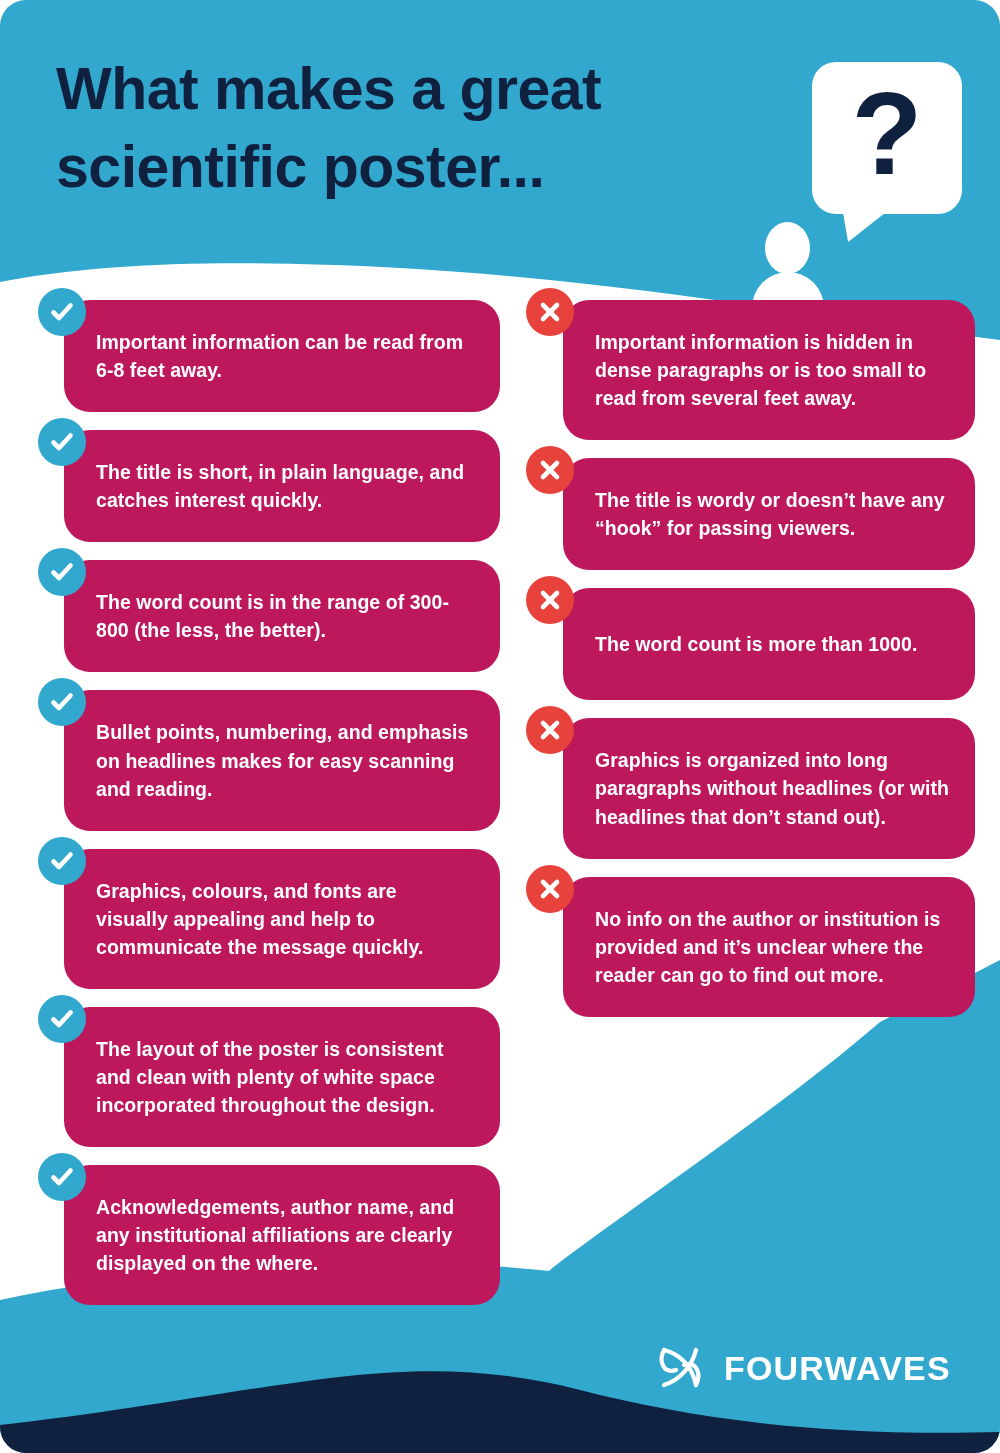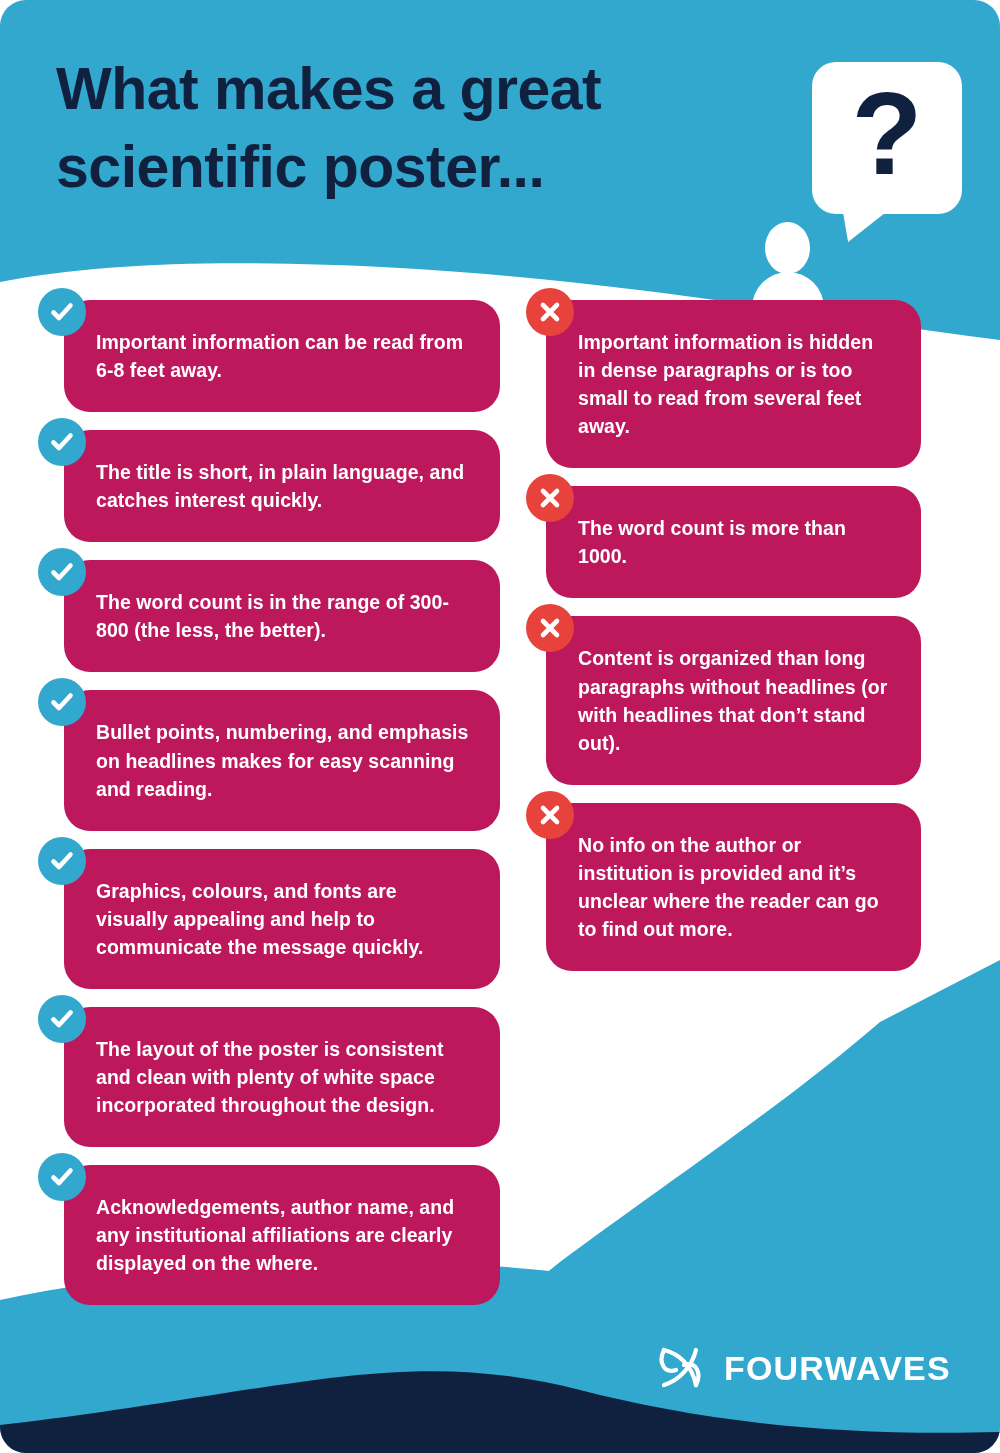--- a/index.html
+++ b/index.html
@@ -130,21 +130,21 @@
     font-weight: bold;
     line-height: 1.44;
     padding: 28px 26px 28px 32px;
     box-sizing: border-box;
     min-height: 112px;
     display: flex;
     align-items: center;
     letter-spacing: 0.05px;
   }
   .col-left .card  { margin-left: 26px; width: 436px; }
-  .col-right .card { margin-left: 20px; width: 375px; align-items: center; }
+  .col-right .card { margin-left: 37px; width: 412px; align-items: center; }
   .badge {
     position: absolute;
     top: -12px;
     left: 0;
     width: 48px;
     height: 48px;
     border-radius: 50%;
     display: flex;
     align-items: center;
     justify-content: center;
@@ -286,31 +286,41 @@
             <span>Important information is hidden in dense paragraphs or is too small to read from several feet away.</span>
           </div>
           <div class="badge cross">
             <svg width="24" height="24" viewBox="0 0 24 24">
               <path d="M5 5 L19 19 M19 5 L5 19" fill="none" stroke="#FFFFFF" stroke-width="4.6" stroke-linecap="round"></path>
             </svg>
           </div>
         </div>
         <div class="item">
           <div class="card">
+            <span>The title is wordy or doesn’t have any “hook” for passing viewers.</span>
+          </div>
+          <div class="badge cross">
+            <svg width="24" height="24" viewBox="0 0 24 24">
+              <path d="M5 5 L19 19 M19 5 L5 19" fill="none" stroke="#FFFFFF" stroke-width="4.6" stroke-linecap="round"></path>
+            </svg>
+          </div>
+        </div>
+        <div class="item">
+          <div class="card">
             <span>The word count is more than 1000.</span>
           </div>
           <div class="badge cross">
             <svg width="24" height="24" viewBox="0 0 24 24">
               <path d="M5 5 L19 19 M19 5 L5 19" fill="none" stroke="#FFFFFF" stroke-width="4.6" stroke-linecap="round"></path>
             </svg>
           </div>
         </div>
         <div class="item">
           <div class="card">
-            <span>Content is organized than long paragraphs without headlines (or with headlines that don’t stand out).</span>
+            <span>Graphics is organized into long paragraphs without headlines (or with headlines that don’t stand out).</span>
           </div>
           <div class="badge cross">
             <svg width="24" height="24" viewBox="0 0 24 24">
               <path d="M5 5 L19 19 M19 5 L5 19" fill="none" stroke="#FFFFFF" stroke-width="4.6" stroke-linecap="round"></path>
             </svg>
           </div>
         </div>
         <div class="item">
           <div class="card">
             <span>No info on the author or institution is provided and it’s unclear where the reader can go to find out more.</span>

